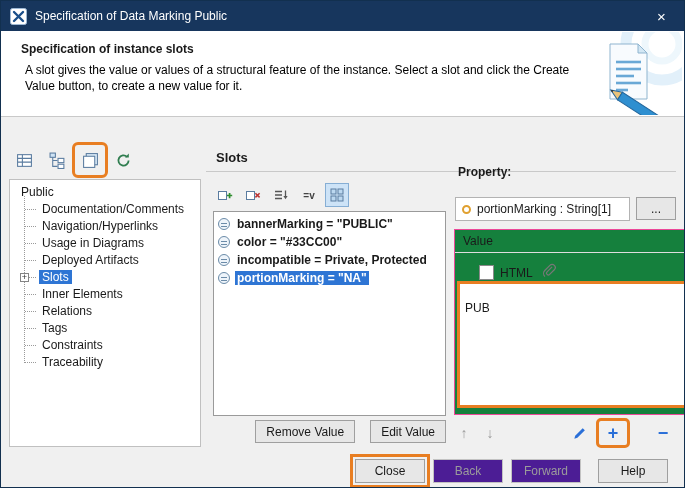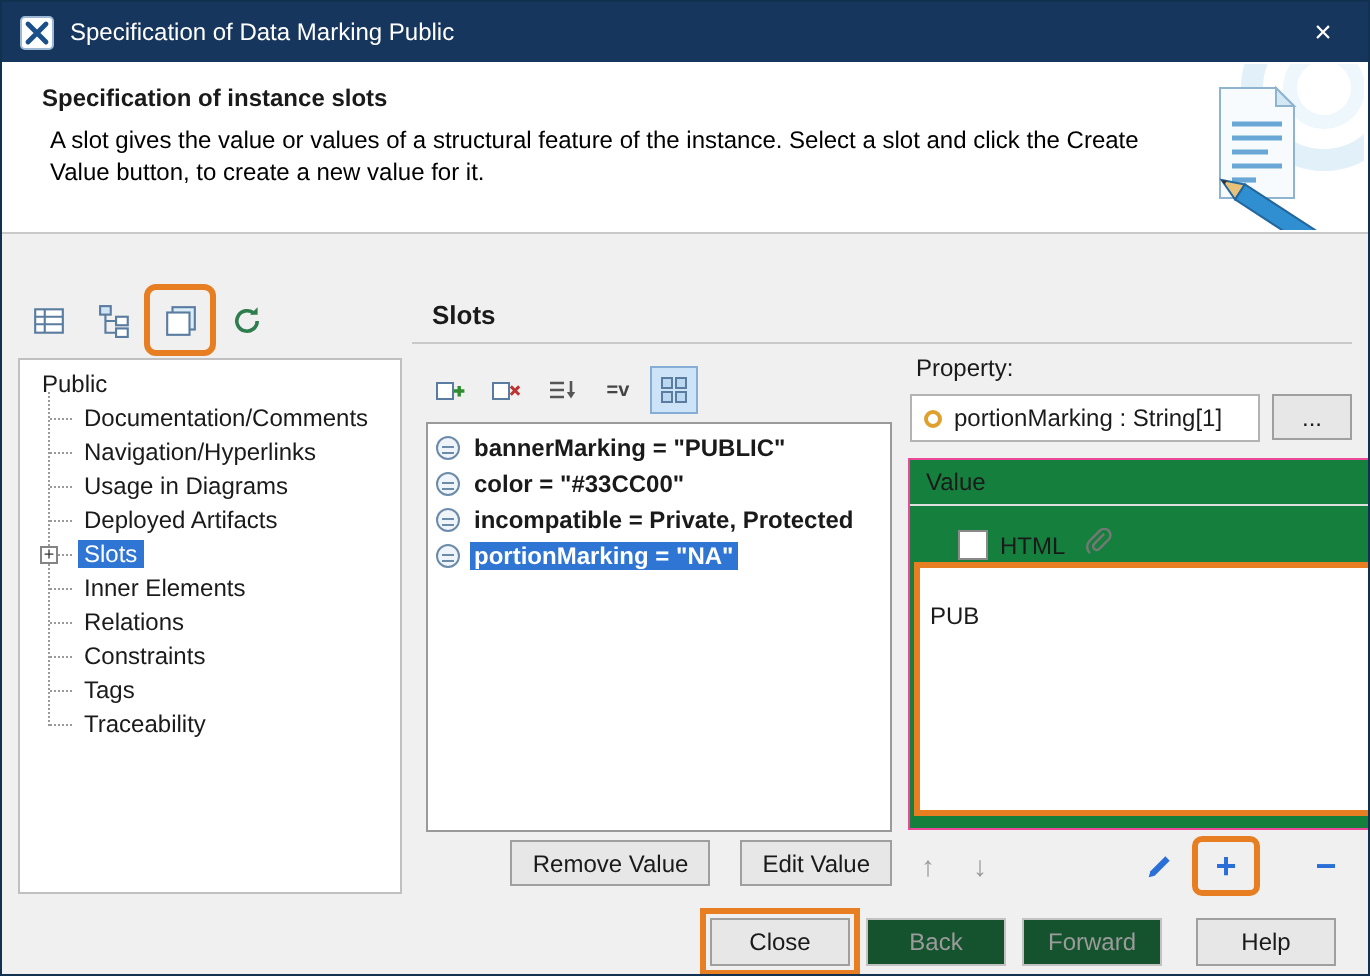--- a/index.html
+++ b/index.html
@@ -54,24 +54,24 @@
   .slot-item { display:flex; align-items:center; gap:5px; height:18px; padding-left:4px; font-weight:bold; cursor:default; }
   .slot-icon { width:12px; height:12px; border-radius:50%; box-sizing:border-box;
     border:1px solid #6b8ba8; background:#eef4fa; position:relative; flex:0 0 12px; }
   .slot-icon::after { content:""; position:absolute; left:2px; right:2px; top:4px;
     border-top:1px solid #6b8ba8; border-bottom:1px solid #6b8ba8; height:2px; }
   .slot-txt { padding:0 2px; }
   .slot-item.selected .slot-txt { background:#2e75d4; color:#fff; }
   
   .btn { height:23px; background:#e7e7e7; border:1px solid #9f9f9f; font-family:inherit; font-size:12px;
     color:#1a1a1a; padding:0 10px; cursor:pointer; }
-  .btn:disabled, .btn.disabled { color:#9b9b9b; border-color:#c2c2c2; background:#14532d; }
+  .btn:disabled, .btn.disabled { color:#9b9b9b; border-color:#c2c2c2; background:#4c1d95; }
   .list-buttons { position:absolute; left:212px; top:419px; width:233px; display:flex; justify-content:flex-end; gap:15px; }
   
-  .prop-label { position:absolute; left:457px; top:176px; }
+  .prop-label { position:absolute; left:457px; top:164px;font-weight:bold; }
   .prop-row { position:absolute; left:454px; top:196px; width:221px; height:24px; display:flex; gap:6px; }
   .prop-box { flex:1; background:#fff; border:1px solid #b3b3b3; display:flex; align-items:center;
     gap:6px; padding:0 6px; box-sizing:border-box; }
   .prop-icon { width:9px; height:9px; border-radius:50%; border:2px solid #e0a030; background:#fff; box-sizing:border-box; flex:0 0 9px; }
   .more-btn { width:40px; }
   .value-panel { position:absolute; left:453px; top:228px; width:246px; height:186px; background:#15803d;
     border:1px solid #ec4899; box-sizing:border-box; display:flex; flex-direction:column; }
   .value-header { height:22px; line-height:22px; padding-left:8px; border-bottom:1px solid #dedede; }
   .html-row { height:27px; display:flex; align-items:flex-end; gap:6px; padding-left:24px; }
   .checkbox { width:15px; height:15px; box-sizing:border-box; background:#fff; border:1px solid #8a8a8a; cursor:pointer; }
@@ -179,22 +179,22 @@
       <div class="tree-item"><span class="tree-lbl">Documentation/Comments</span></div>
       <div class="tree-item"><span class="tree-lbl">Navigation/Hyperlinks</span></div>
       <div class="tree-item"><span class="tree-lbl">Usage in Diagrams</span></div>
       <div class="tree-item"><span class="tree-lbl">Deployed Artifacts</span></div>
       <div class="tree-item selected">
         <span class="expander">+</span>
         <span class="tree-lbl">Slots</span>
       </div>
       <div class="tree-item"><span class="tree-lbl">Inner Elements</span></div>
       <div class="tree-item"><span class="tree-lbl">Relations</span></div>
+      <div class="tree-item"><span class="tree-lbl">Tags</span></div>
       <div class="tree-item"><span class="tree-lbl">Constraints</span></div>
-      <div class="tree-item"><span class="tree-lbl">Tags</span></div>
       <div class="tree-item"><span class="tree-lbl">Traceability</span></div>
     </div>
   </div>
 
   <div class="mid-toolbar">
     <button class="mid-btn">
       <svg viewBox="0 0 16 16">
           <rect x="1.5" y="4.5" width="8" height="8" fill="#fff" stroke="#5a7ca0"></rect>
           <path d="M10 8.5h5.2M12.6 6v5.2" stroke="#2f8d2f" stroke-width="1.7" fill="none"></path>
         </svg>

